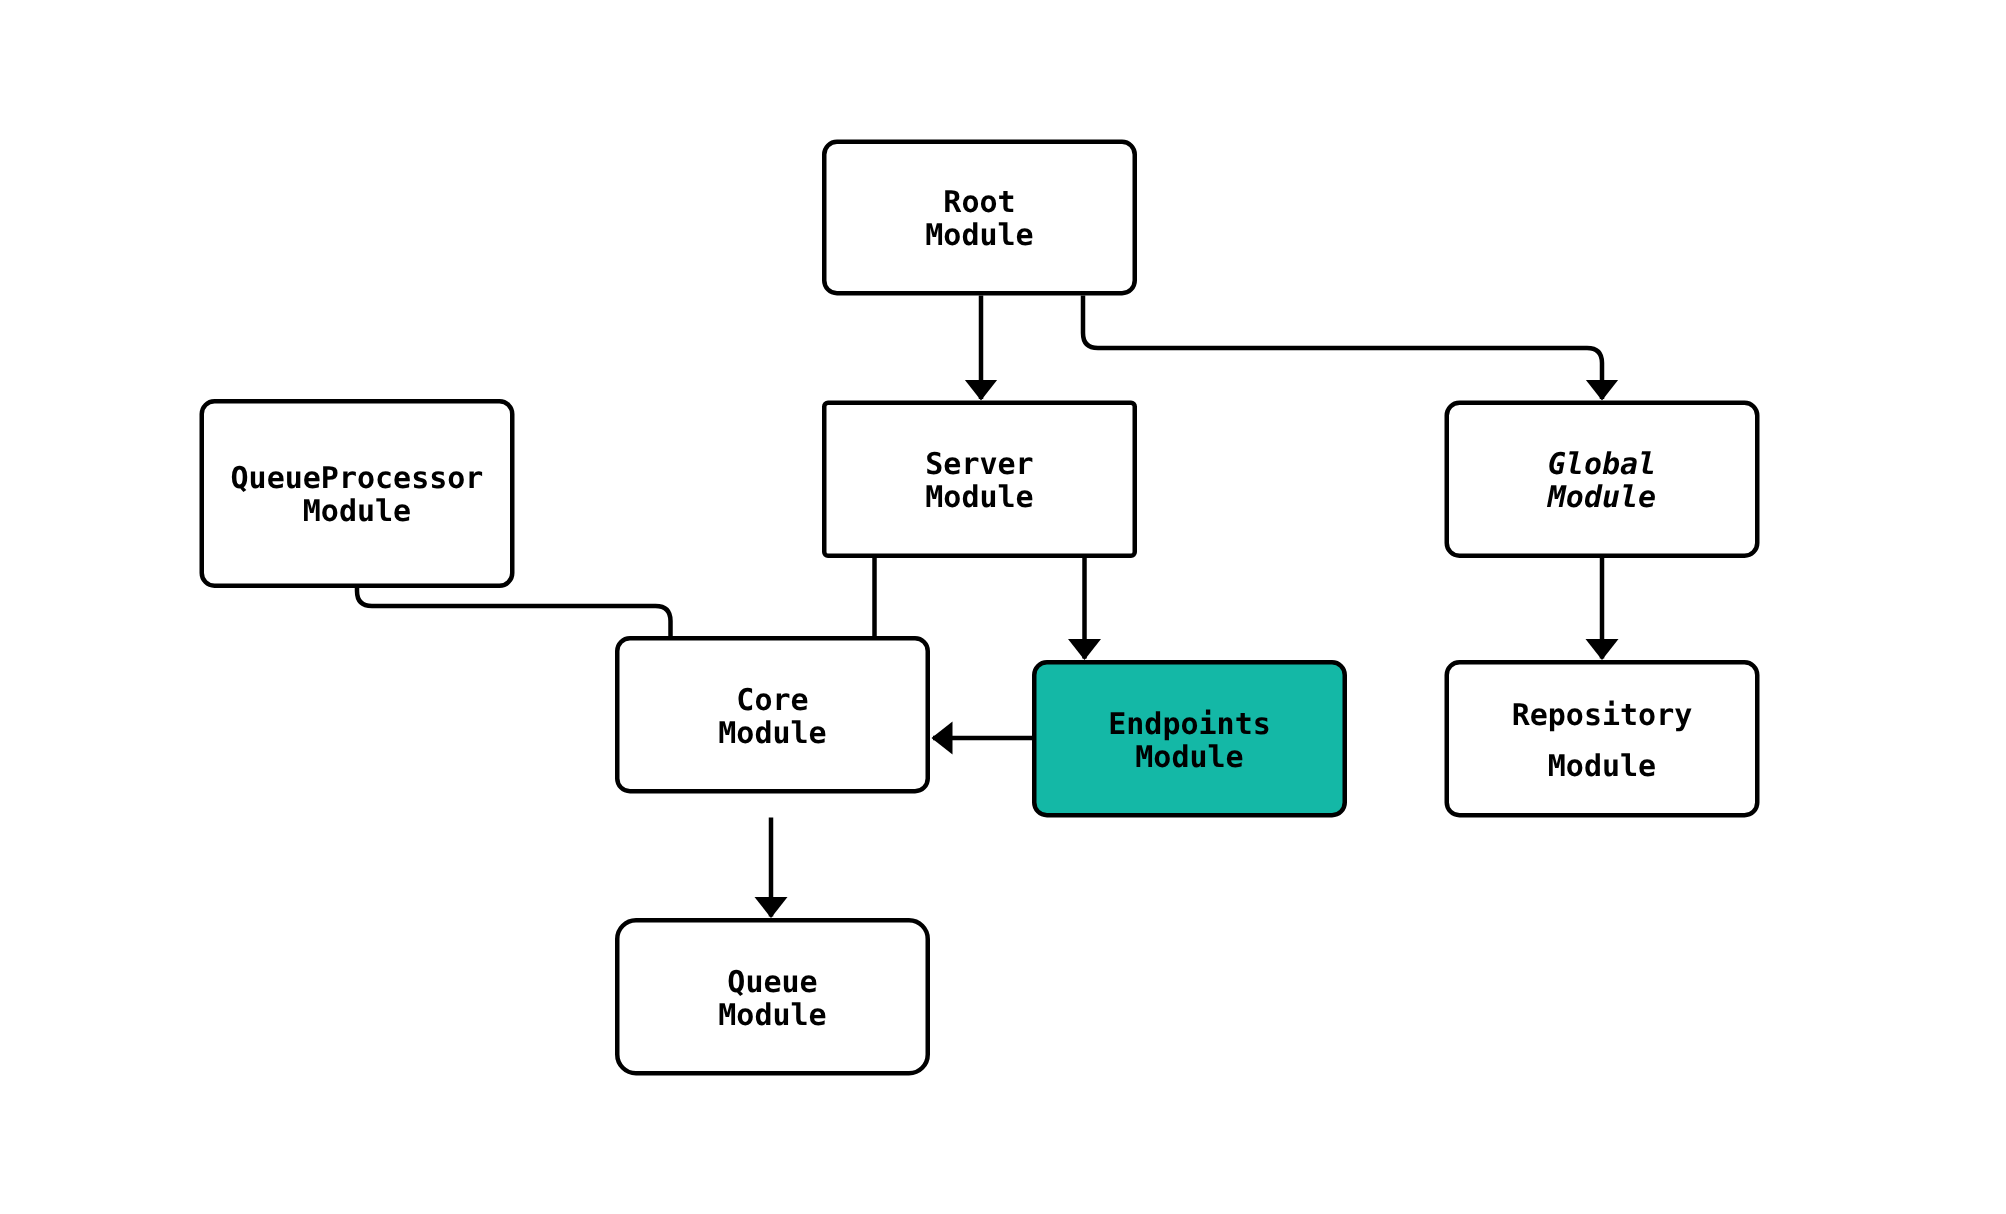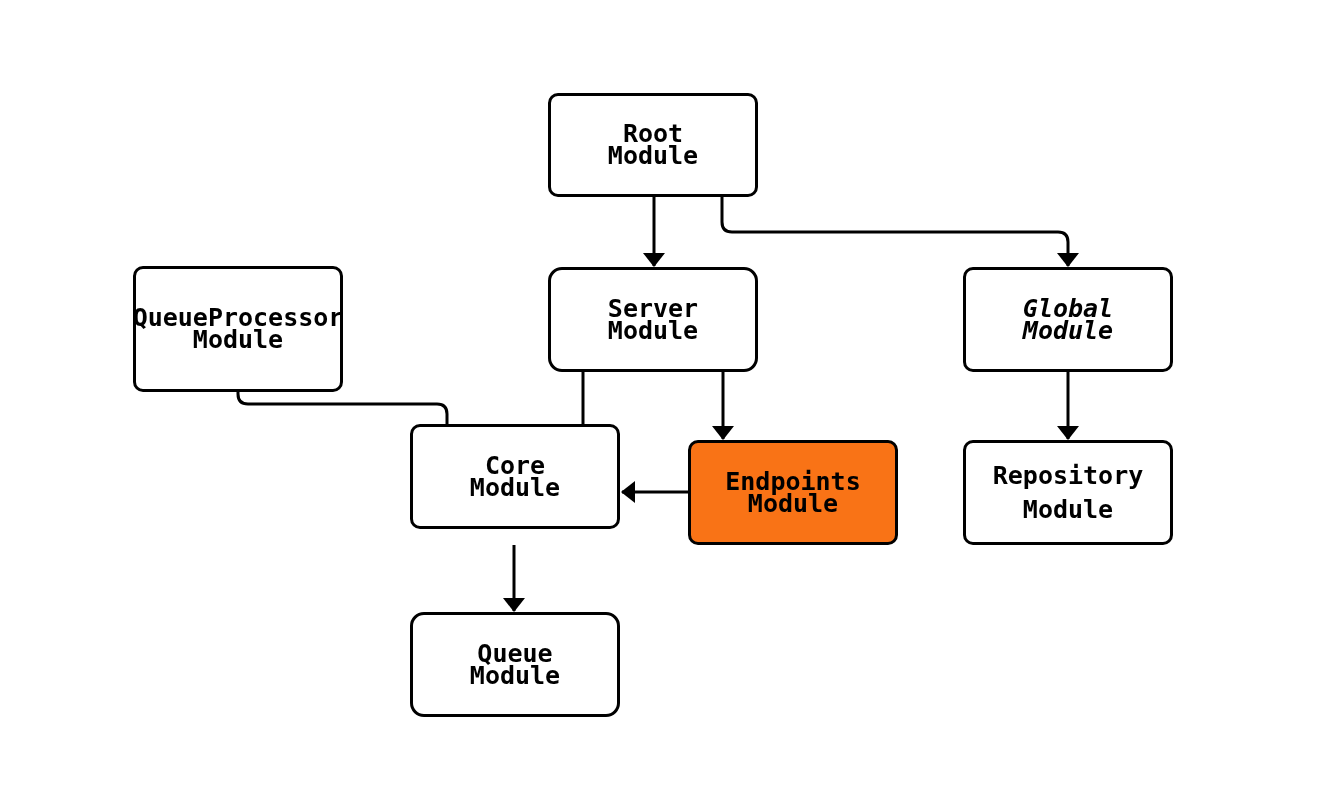--- a/index.html
+++ b/index.html
@@ -21,21 +21,21 @@
     position: absolute;
     box-sizing: border-box;
     border: 3px solid #000000;
     border-radius: 10px;
     background: #ffffff;
     display: flex;
     flex-direction: column;
     align-items: center;
     justify-content: center;
     font-weight: bold;
-    font-size: 25px;
+    font-size: 20px;
     line-height: 22px;
     color: #000000;
     text-align: center;
   }
   .node span { display: block; white-space: nowrap; }
 </style>
 </head>
 <body>
 
 <div class="stage">
@@ -59,33 +59,33 @@
   </svg>
 
   <div class="node" style="left: 548px; top: 93px; width: 210px; height: 104px; border-color: rgb(0, 0, 0); border-width: 3px; border-radius: 10px; background: rgb(255, 255, 255); color: rgb(0, 0, 0);">
     <span>Root</span>
     <span>Module</span>
   </div>
   <div class="node" style="left: 133px; top: 266px; width: 210px; height: 126px; border-color: rgb(0, 0, 0); border-width: 3px; border-radius: 10px; background: rgb(255, 255, 255); color: rgb(0, 0, 0);">
     <span>QueueProcessor</span>
     <span>Module</span>
   </div>
-  <div class="node" style="left: 548px; top: 267px; width: 210px; height: 105px; border-color: rgb(0, 0, 0); border-width: 3px; border-radius: 14px; background: rgb(255, 255, 255); color: rgb(0, 0, 0);">
+  <div class="node" style="left: 548px; top: 267px; width: 210px; height: 105px; border-color: rgb(0, 0, 0); border-width: 3px; border-radius: 4px; background: rgb(255, 255, 255); color: rgb(0, 0, 0);">
     <span>Server</span>
     <span>Module</span>
   </div>
   <div class="node" style="left: 963px; top: 267px; width: 210px; height: 105px; border-color: rgb(0, 0, 0); border-width: 3px; border-radius: 10px; background: rgb(255, 255, 255); color: rgb(0, 0, 0); font-style: italic;">
     <span>Global</span>
     <span>Module</span>
   </div>
   <div class="node" style="left: 410px; top: 424px; width: 210px; height: 105px; border-color: rgb(0, 0, 0); border-width: 3px; border-radius: 10px; background: rgb(255, 255, 255); color: rgb(0, 0, 0);">
     <span>Core</span>
     <span>Module</span>
   </div>
-  <div class="node" style="left: 688px; top: 440px; width: 210px; height: 105px; border-color: rgb(0, 0, 0); border-width: 3px; border-radius: 10px; background: #f97316; color: rgb(0, 0, 0);">
+  <div class="node" style="left: 688px; top: 440px; width: 210px; height: 105px; border-color: rgb(0, 0, 0); border-width: 3px; border-radius: 10px; background: #14b8a6; color: rgb(0, 0, 0);">
     <span>Endpoints</span>
     <span>Module</span>
   </div>
   <div class="node" style="left: 963px; top: 440px; width: 210px; height: 105px; border-color: rgb(0, 0, 0); border-width: 3px; border-radius: 10px; background: rgb(255, 255, 255); color: rgb(0, 0, 0); gap: 12px;">
     <span>Repository</span>
     <span>Module</span>
   </div>
   <div class="node" style="left: 410px; top: 612px; width: 210px; height: 105px; border-color: rgb(0, 0, 0); border-width: 3px; border-radius: 14px; background: rgb(255, 255, 255); color: rgb(0, 0, 0);">
     <span>Queue</span>
     <span>Module</span>

